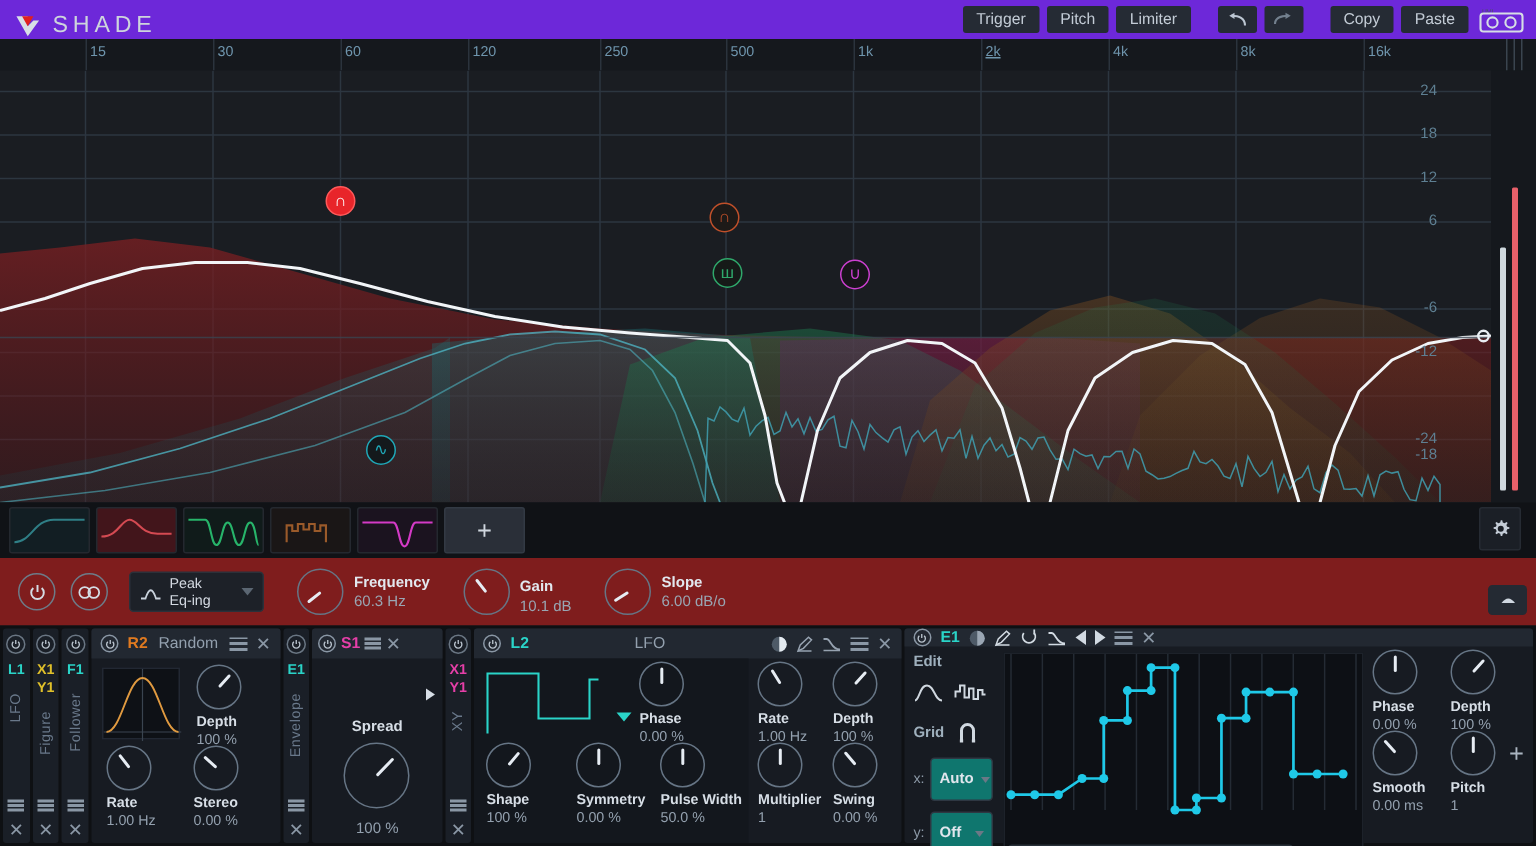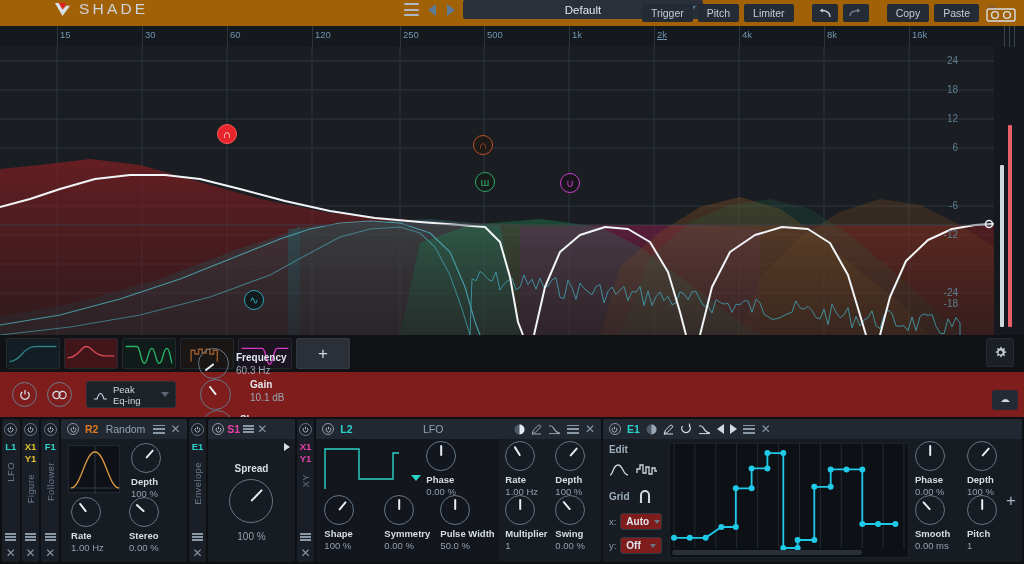--- a/index.html
+++ b/index.html
@@ -6,21 +6,21 @@
   html,body { background:#0d0f13; }
   body {
     width:1024px; height:564px; overflow:hidden;
     font-family:"Liberation Sans", sans-serif;
     color:#c8d0da; -webkit-font-smoothing:antialiased;
   }
   #app { position:relative; width:1024px; height:564px; background:#15181d; }
 
   
   .topbar { position:absolute; left:0; top:0; width:1024px; height:26px;
-            background:#a16207; display:flex; align-items:flex-start;padding-left:44px; }
+            background:#6d28d9; display:flex; align-items:flex-end; }
   .logo-wrap { display:flex; align-items:center; gap:7px; padding-left:9px; width:360px; }
   .logo-mark { width:19px; height:17px; }
   .logo-text { font-size:15.5px; letter-spacing:3.2px; color:#cdd4dc; font-weight:400; }
   .preset-zone { display:flex; align-items:center; gap:6px; }
   .hamb { width:15px; height:13px; display:flex; flex-direction:column; justify-content:space-between; cursor:pointer; }
   .hamb i { display:block; height:2px; background:#aeb8c4; border-radius:1px; }
   .arrowbtn { width:13px; height:13px; cursor:pointer; display:flex; align-items:center; justify-content:center;}
   .tri-l { width:0;height:0;border-top:6px solid transparent;border-bottom:6px solid transparent;border-right:8px solid #5d7b96; }
   .tri-r { width:0;height:0;border-top:6px solid transparent;border-bottom:6px solid transparent;border-left:8px solid #5d7b96; }
   .preset-box { width:240px; height:19px; background:#2a3039; border-radius:2px; display:flex;
@@ -102,57 +102,40 @@
   .phead .pw2 { width:12px;height:12px;border-radius:50%;border:1.3px solid #8a97a5;
                 display:flex;align-items:center;justify-content:center;cursor:pointer; }
   .phead .pid { font-size:10.5px; font-weight:bold; }
   .phead .ptitle { flex:1; text-align:center; font-size:10.5px; color:#93a0ae; }
   .pico { cursor:pointer; display:flex; align-items:center; }
 
   .kn { display:flex; flex-direction:column; }
   .kn .klbl { font-size:9.5px; color:#d7dee6; font-weight:bold; margin-top:3px; }
   .kn .kv { font-size:9.5px; color:#93a0ae; margin-top:1px; }
 
-  .selbox { background:#7f1d1d; border:1px solid #2e3742; border-radius:3px; height:17px;
+  .selbox { background:#0f766e; border:1px solid #2e3742; border-radius:3px; height:29px;
             display:flex; align-items:center; padding:0 5px; font-size:10px; color:#e0e6ed;
             justify-content:space-between; cursor:pointer; font-weight:bold; }
   .selbox .c { width:0;height:0;border-left:3.5px solid transparent;border-right:3.5px solid transparent;
                border-top:4.5px solid #6b7886; margin-left:5px; }
   .plus-col { width:22px; display:flex; align-items:center; justify-content:center;
               color:#aab4c0; font-size:17px; cursor:pointer; }
 </style>
 </head>
 <body>
 
 <div id="app">
 
   <div class="topbar">
     <div class="logo-wrap">
       <svg class="logo-mark" viewBox="0 0 20 18">
         <path d="M2 2 L10 2 L10 9 L14 5 L18 5 L10 16 Z" fill="#d8dfe6"></path>
         <path d="M6 2 L14 2 L10 9 Z" fill="#e02020"></path>
       </svg>
       <span class="logo-text">SHADE</span>
-    </div>
-    <div class="preset-zone">
-      <div class="hamb">
-          <i></i>
-          <i></i>
-          <i></i>
-        </div>
-      <div class="arrowbtn">
-          <div class="tri-l"></div>
-        </div>
-      <div class="arrowbtn">
-          <div class="tri-r"></div>
-        </div>
-      <div class="preset-box">
-        <span>Default</span>
-        <div class="dd"></div>
-      </div>
     </div>
     <div class="top-right">
       <div class="tbtn">Trigger</div>
       <div class="tbtn">Pitch</div>
       <div class="tbtn">Limiter</div>
       <div style="width:8px"></div>
       <div class="ubtn">
         <svg width="15" height="11" viewBox="0 0 15 11">
           <path d="M13 9 C13 4 9 2.5 4 2.5" stroke="#bcc6d2" stroke-width="1.4" fill="none"></path>
           <path d="M6 0.5 L2.5 2.5 L6 4.6 Z" fill="#bcc6d2"></path>
@@ -354,31 +337,31 @@
     <div class="typebox">
       <svg width="15" height="15" viewBox="0 0 15 15">
         <path d="M1 12 L4 12 Q7.5 1 11 12 L14 12" stroke="#c9d2dc" stroke-width="1.2" fill="none"></path>
       </svg>
       <div>
         <div class="tlabel">Peak</div>
         <div class="tlabel">Eq-ing</div>
       </div>
       <div class="dd2"></div>
     </div>
-    <div id="bandknobs" style="display:flex;align-items:center;flex-direction:column;">
+    <div id="bandknobs" style="display:flex;align-items:center;">
         <div style="display: flex; align-items: center; gap: 7px; margin-left: 22px;">
           <div class="knob" style="width: 31px; height: 31px;">
             <div class="ind" style="height: 11px; margin-top: -11px; transform: translateX(-50%) rotate(-128deg);"></div>
           </div>
           <div class="kmeta">
             <div class="kname">Frequency</div>
             <div class="kval">60.3 Hz</div>
           </div>
         </div>
-        <div style="display: flex; align-items: flex-start; gap: 19px; margin-left: 22px;">
+        <div style="display: flex; align-items: flex-end; gap: 7px; margin-left: 22px;">
           <div class="knob" style="width: 31px; height: 31px;">
             <div class="ind" style="height: 11px; margin-top: -11px; transform: translateX(-50%) rotate(-38deg);"></div>
           </div>
           <div class="kmeta">
             <div class="kname">Gain</div>
             <div class="kval">10.1 dB</div>
           </div>
         </div>
         <div style="display: flex; align-items: center; gap: 7px; margin-left: 22px;">
           <div class="knob" style="width: 31px; height: 31px;">
@@ -521,21 +504,21 @@
         <div class="bot">
           <div class="mini-h">
             <i></i>
             <i></i>
             <i></i>
           </div>
           <div class="xmark">✕</div>
         </div>
       </div>
 
-    <div class="panel" style="width:88px;">
+    <div class="panel" style="width:88px;gap:16px;">
       <div class="phead" style="gap:3px;padding:0 4px;">
         <div class="pw2">
           <svg width="7" height="7" viewBox="0 0 7 7">
             <path d="M1.9 1.9 A2.4 2.4 0 1 0 5.1 1.9" stroke="#b9c3cd" stroke-width=".9" fill="none"></path>
             <line x1="3.5" y1=".7" x2="3.5" y2="3.3" stroke="#b9c3cd" stroke-width=".9"></line>
           </svg>
         </div>
         <div class="pid" style="color:#e63fa8">S1</div>
         <div class="pico">
           <div class="mini-h" style="width:11px;height:8px;">

